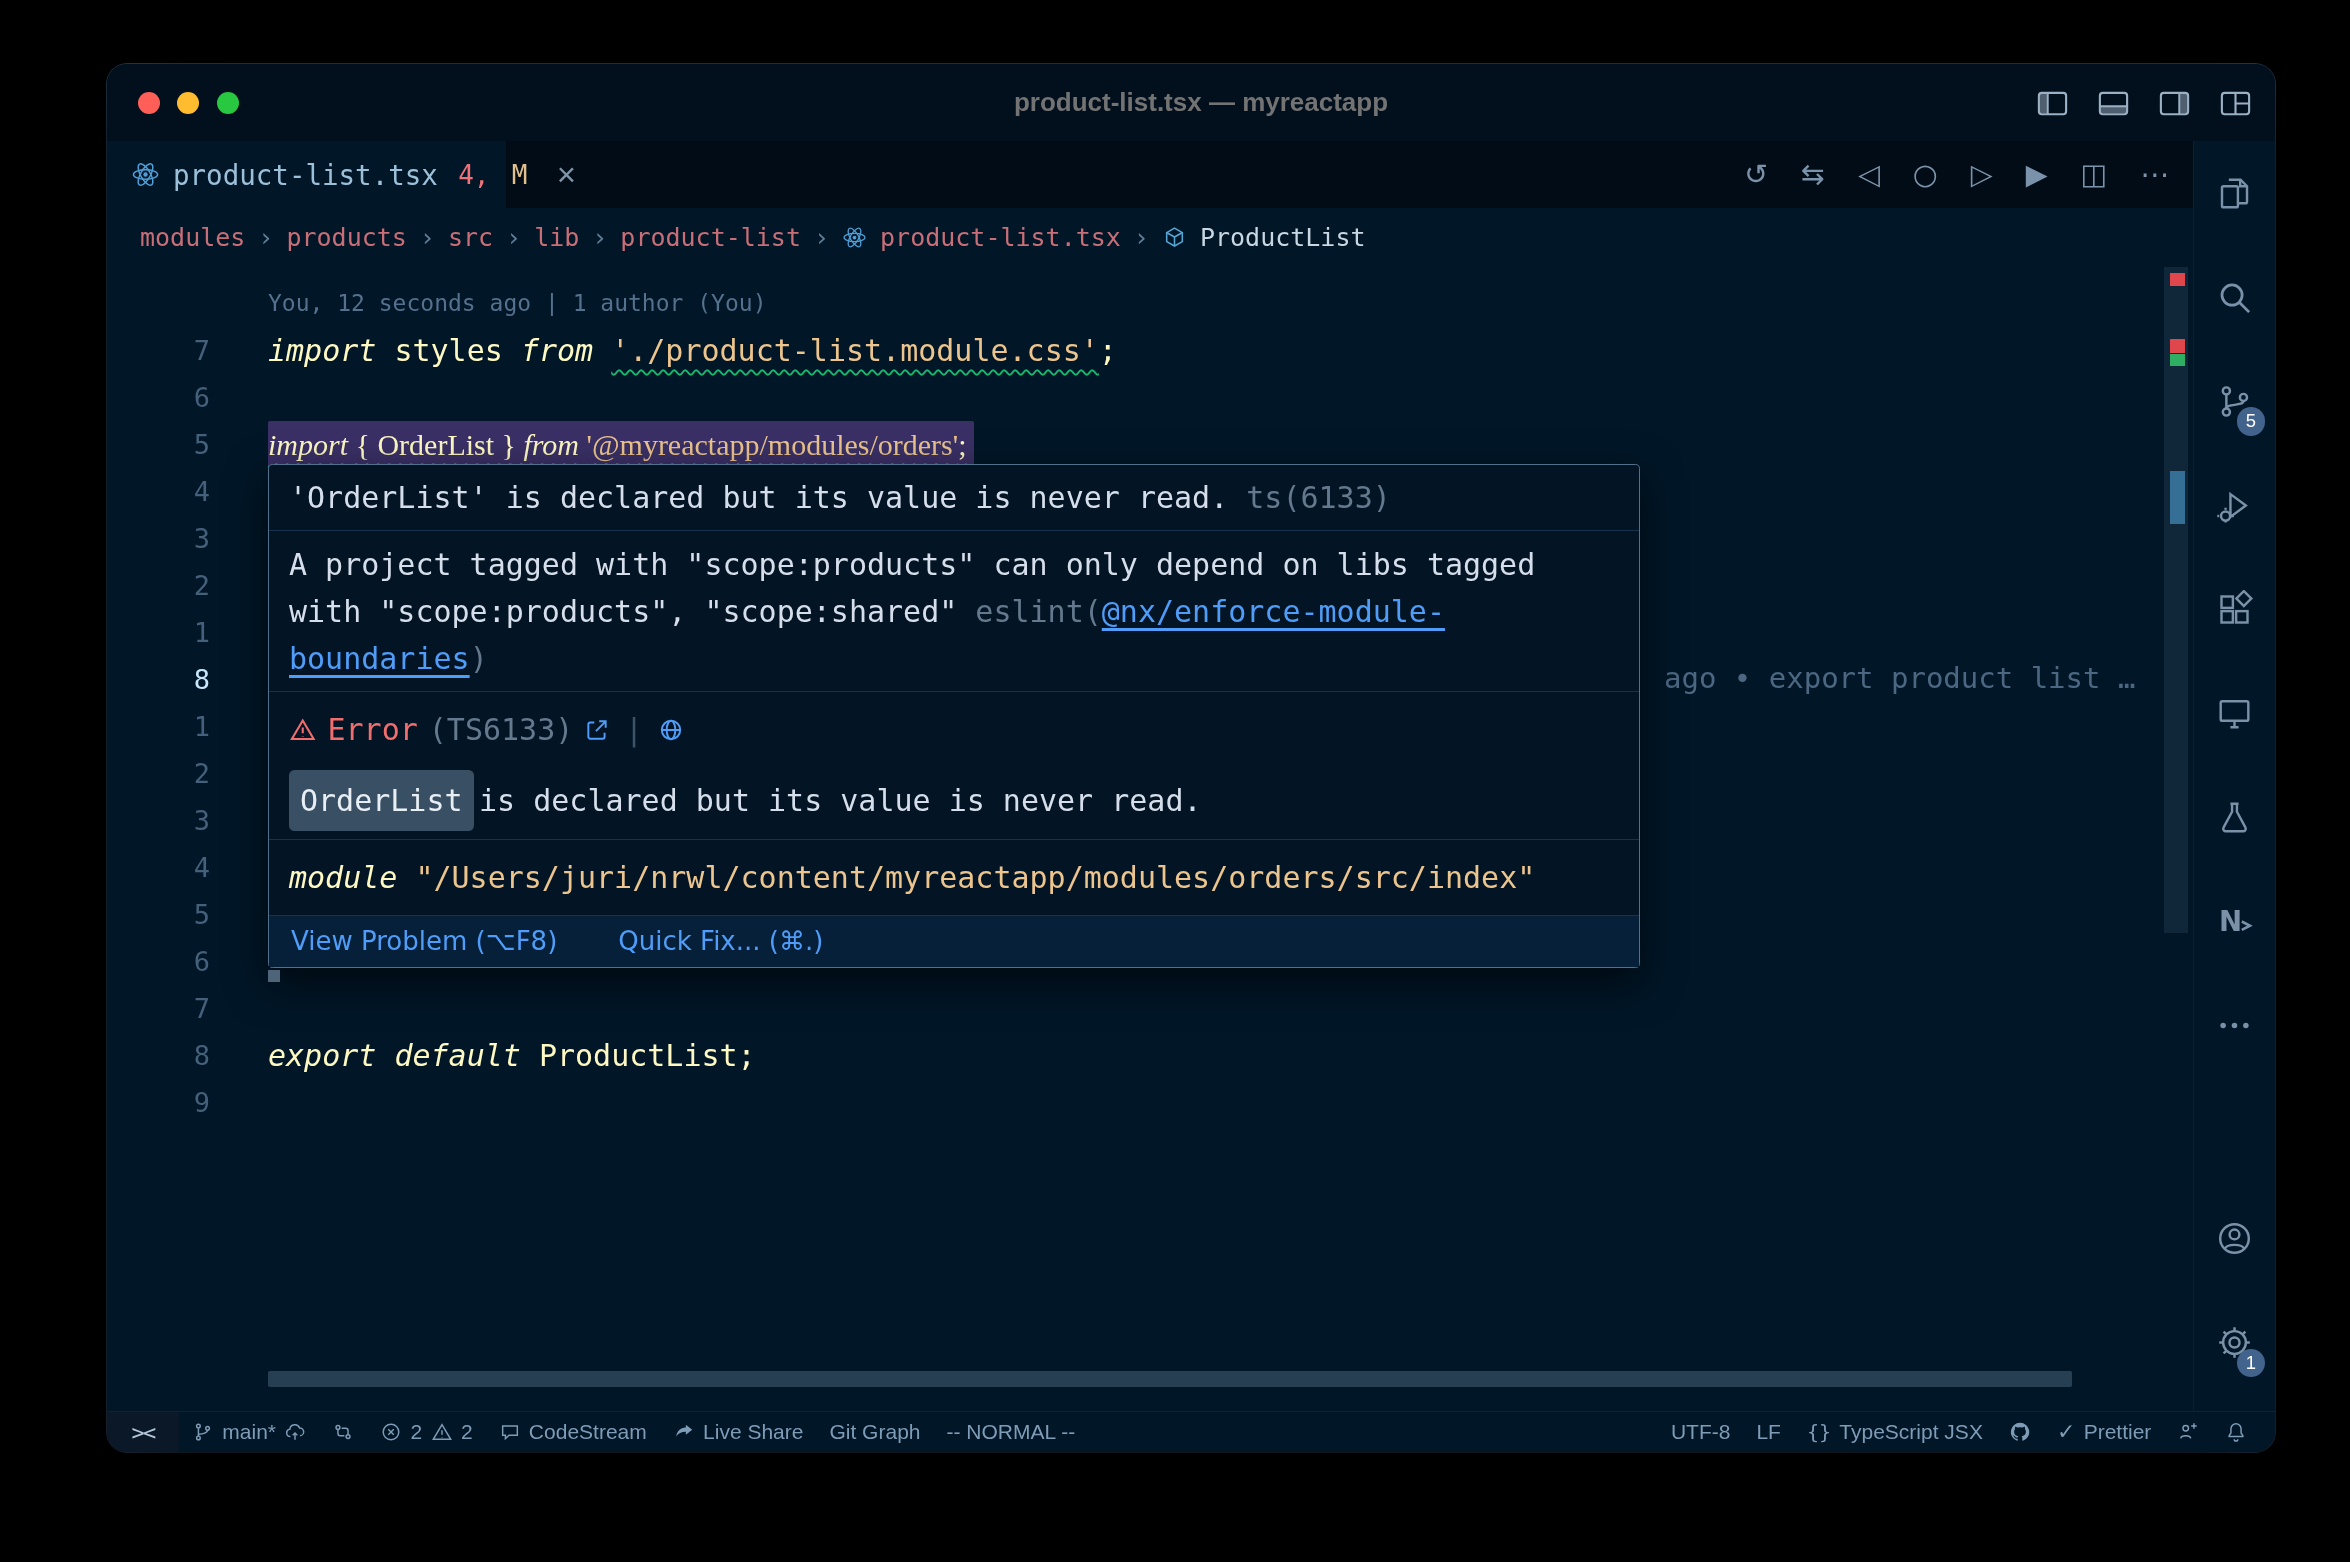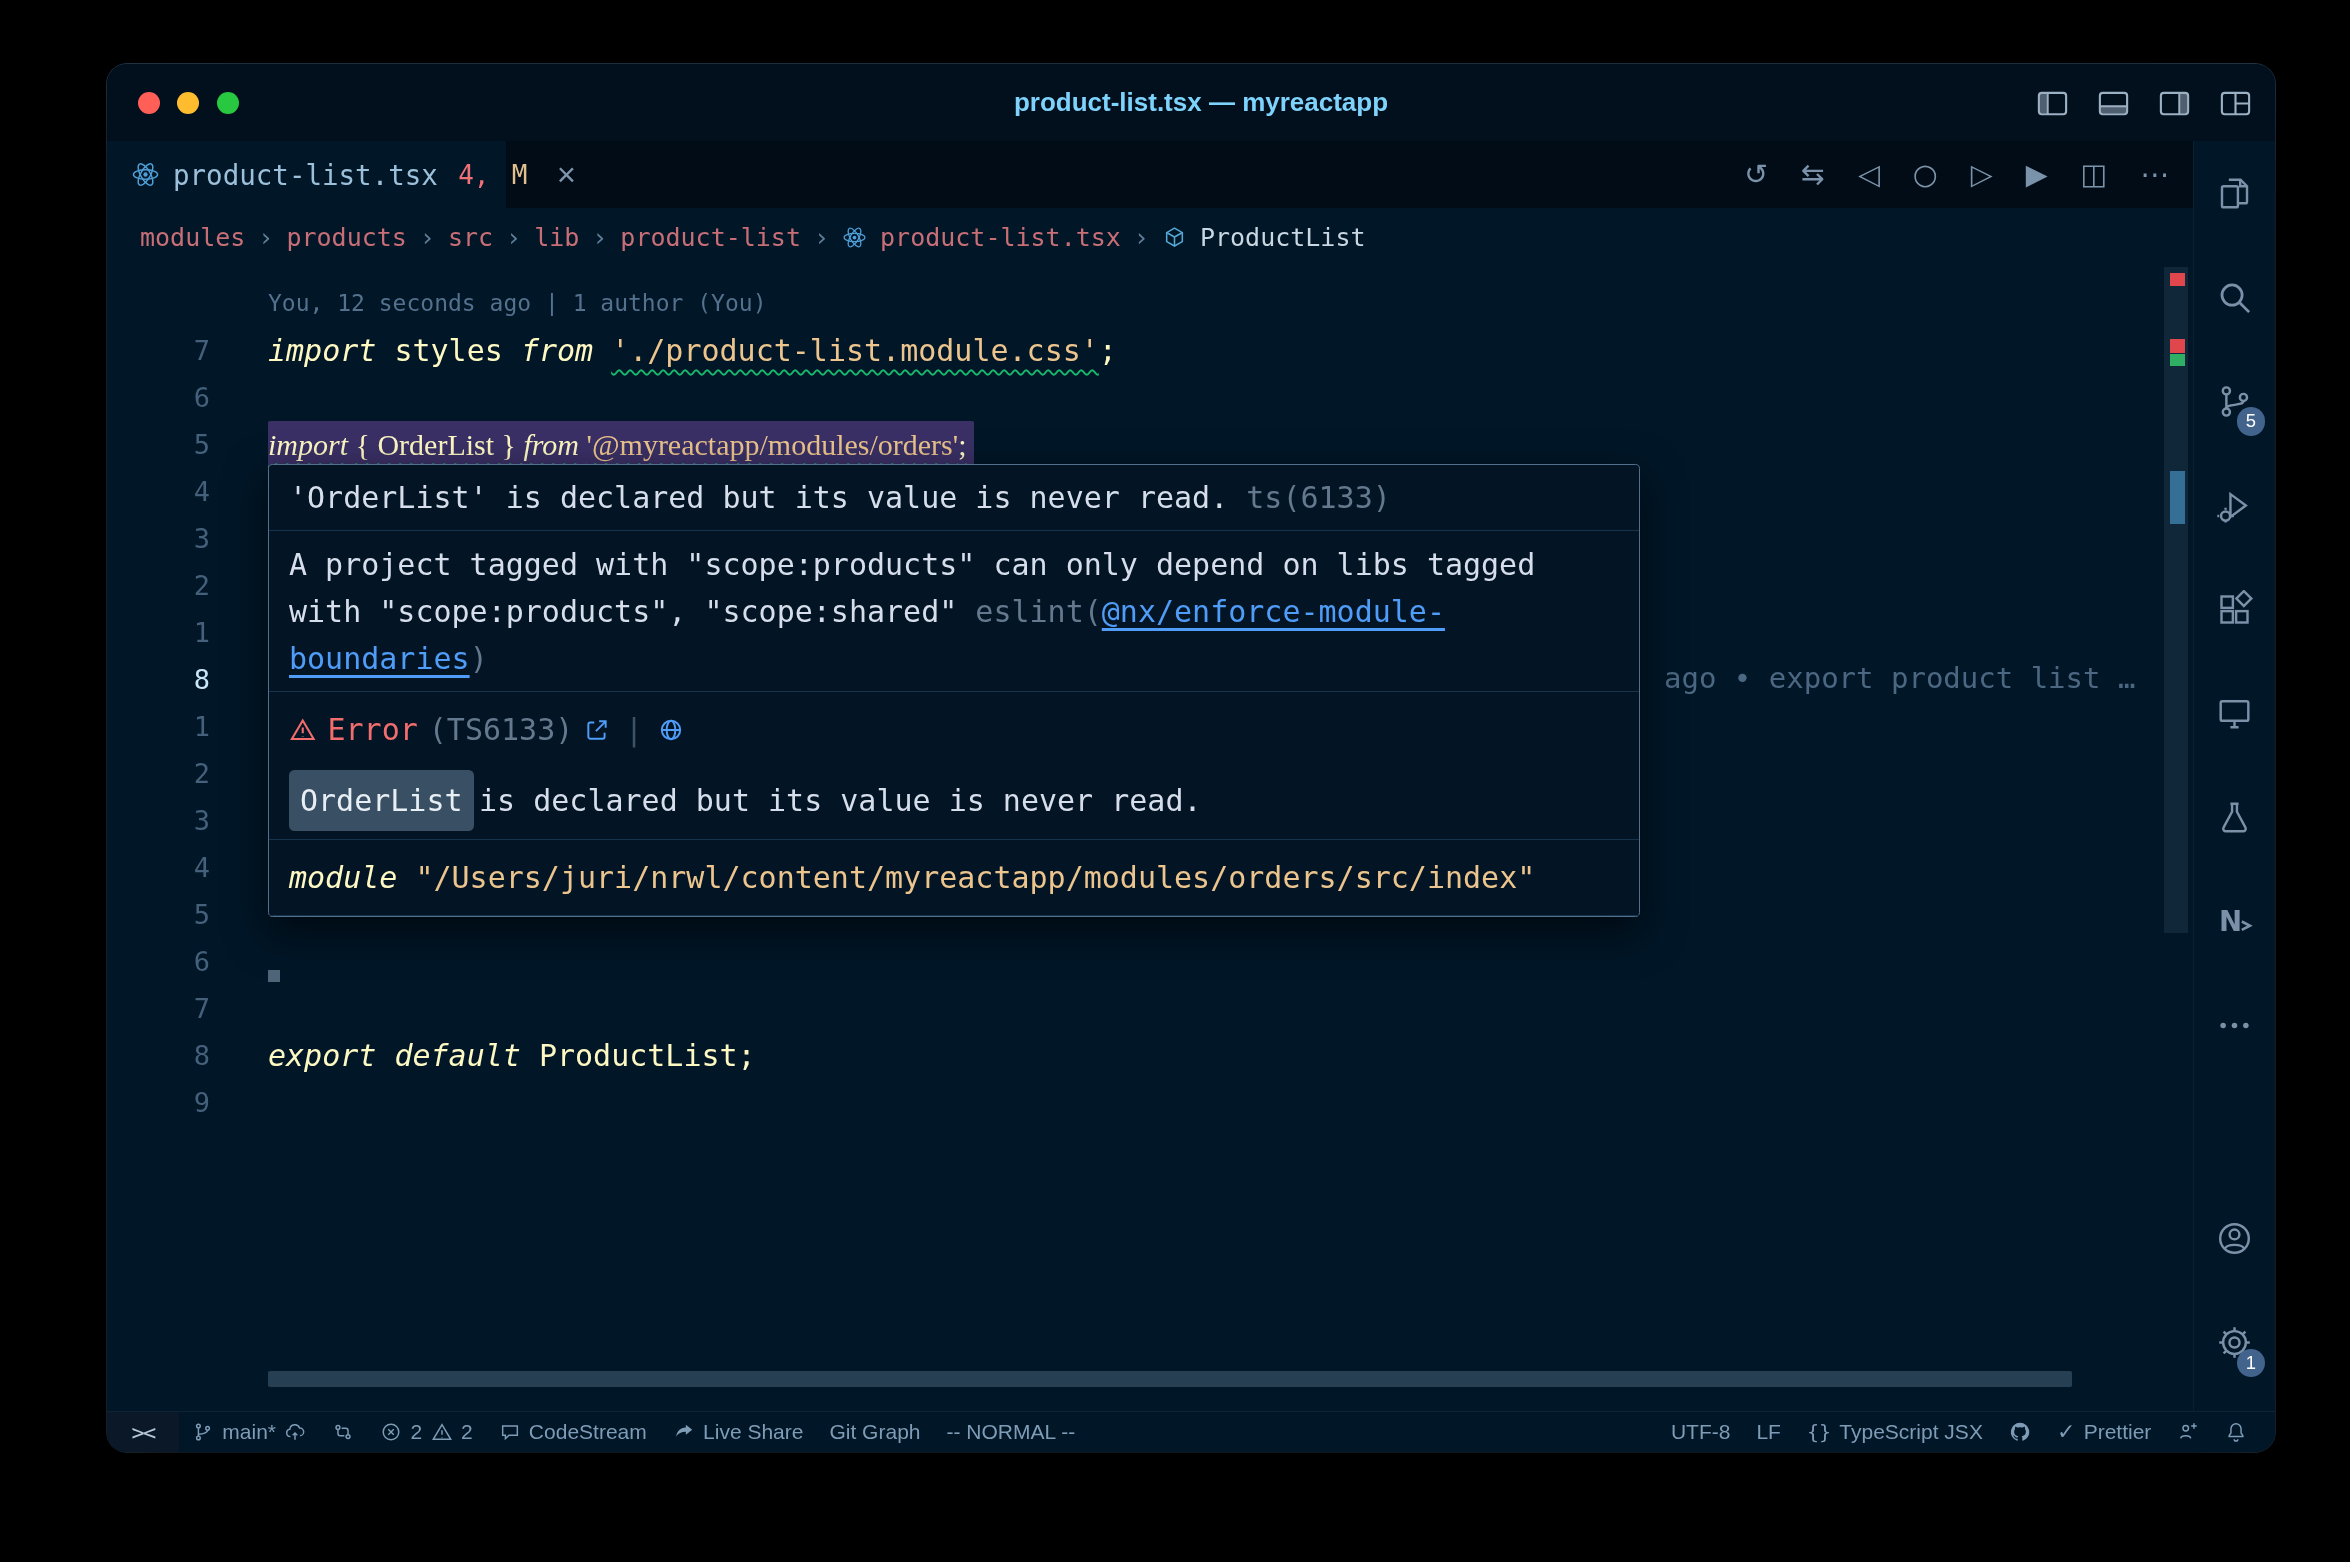--- a/index.html
+++ b/index.html
@@ -10,21 +10,21 @@
     position:absolute; left:107px; top:64px; width:2168px; height:1388px;
     background:#011627; border-radius:20px; overflow:hidden;
     box-shadow:0 37px 110px rgba(0,0,0,.85), 0 0 0 0.9px #273a4d;
     display:flex; flex-direction:column;
   }
 
   
   .titlebar { flex:0 0 77px; background:#020f1c; position:relative; display:flex; align-items:center; justify-content:center; }
   .lights { position:absolute; left:31px; top:27.5px; display:flex; gap:17.4px; }
   .light { width:22px; height:22px; border-radius:50%; }
-  .title { font-size:26px; font-weight:700; color:#7dd3fc;margin-left:20px; }
+  .title { font-size:26px; font-weight:700; color:#737373;margin-left:20px; }
   .layout-icons { position:absolute; right:22px; top:22px; display:flex; gap:26px; color:#9cb0c3; }
   .layout-icons svg { width:35px; height:35px; }
 
   
   .midrow { flex:1; display:flex; min-height:0; }
   .editor-col { flex:1; display:flex; flex-direction:column; min-width:0; }
 
   
   .tabbar { flex:0 0 67px; background:#010c17; display:flex; align-items:stretch; position:relative; }
   .tab { width:400px; background:#011627; display:flex; align-items:center; padding:0 24px; gap:13px; border-right:0.9px solid #000a12; cursor:pointer; }
@@ -268,20 +268,24 @@
             </div>
             <div class="hv-chiprow">
               <span class="chip">OrderList</span>
               <span>is declared but its value is never read.</span>
             </div>
           </div>
           <div class="hv-module">
             <span class="kw">module</span>
             <span class="str">"/Users/juri/nrwl/content/myreactapp/modules/orders/src/index"</span>
           </div>
+          <div class="hv-foot">
+            <span>View Problem (⌥F8)</span>
+            <span>Quick Fix... (⌘.)</span>
+          </div>
         </div>
         <div class="hover-grip"></div>
 
         <div class="vscroll"></div>
         <div class="mark m-red1"></div>
         <div class="mark m-red2"></div>
         <div class="mark m-green"></div>
         <div class="mark m-teal"></div>
         <div class="hscroll"></div>
       </div>

